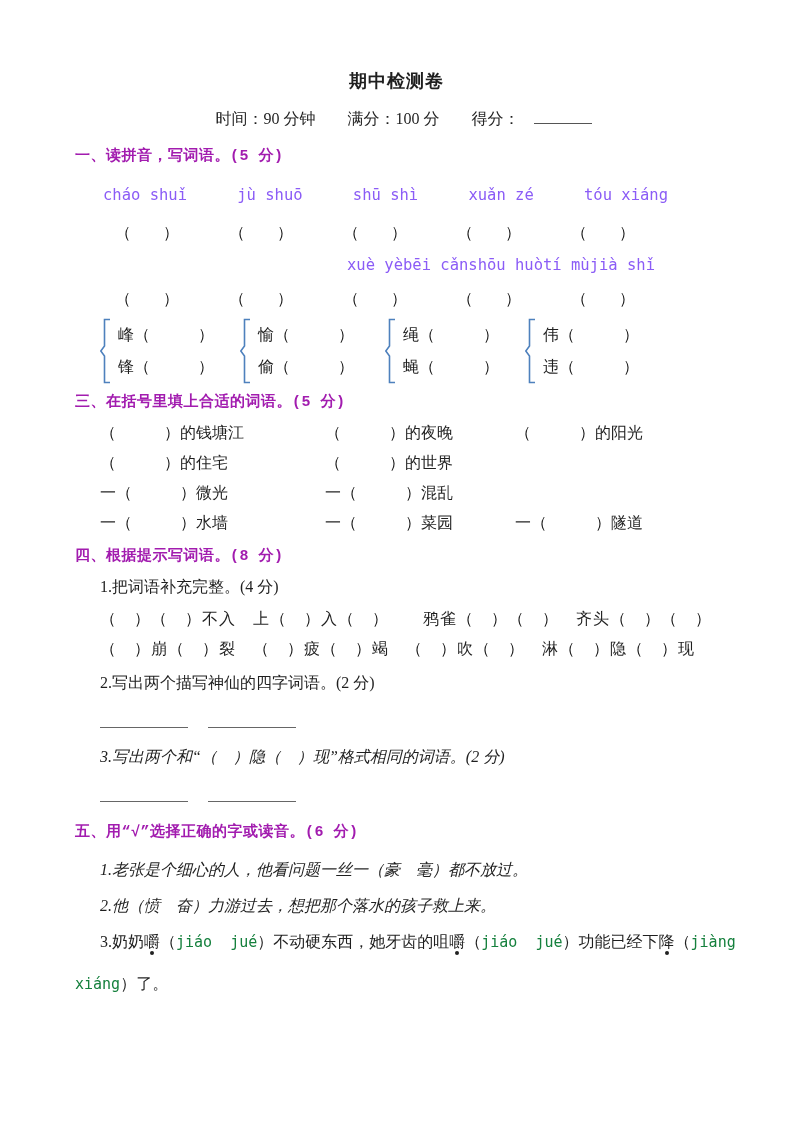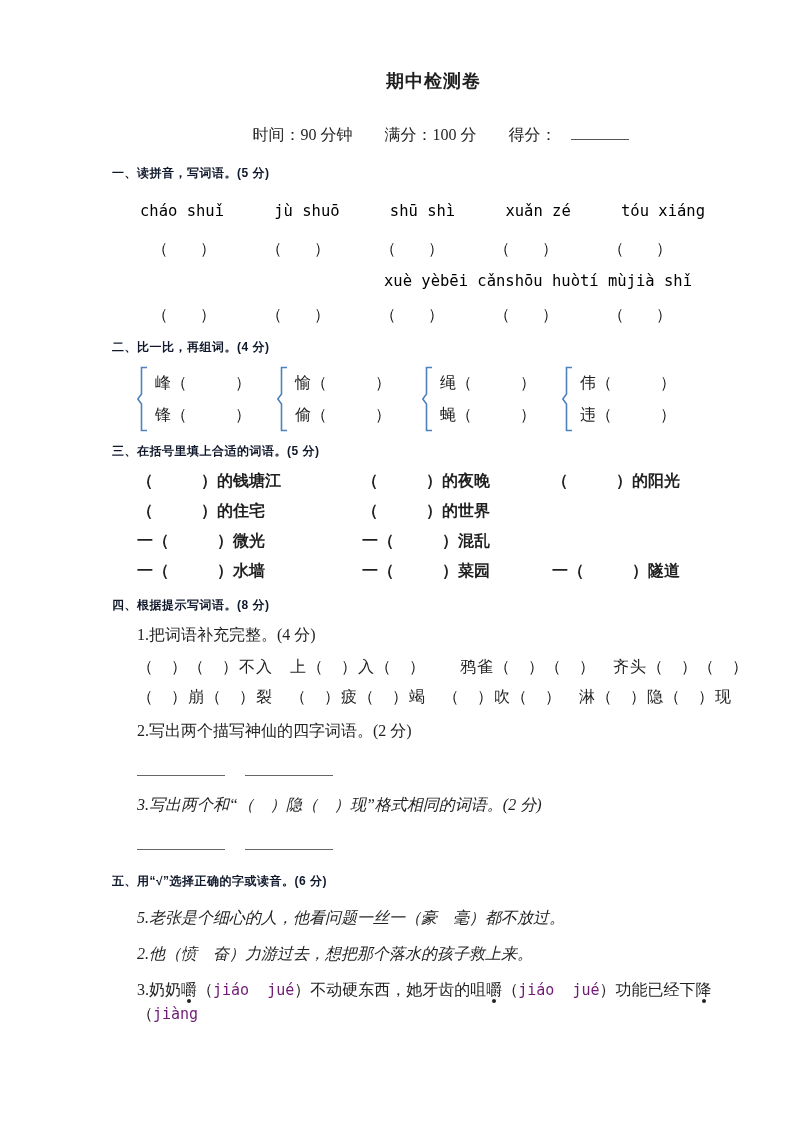--- a/index.html
+++ b/index.html
@@ -1,87 +1,87 @@
 <!DOCTYPE html>
 <html><head>
 <meta charset="utf-8">
 <style>
   html,body { margin:0; padding:0; background:#ffffff; }
   .page {
     position:relative;
     width:793px; height:1122px;
     box-sizing:border-box;
-    padding:70px 28px 0 112px;
+    padding:70px 28px 0 75px;
     background:#ffffff;
     font-family:"Liberation Serif","DejaVu Serif",serif;
     color:#1f1f1f;
     font-size:16px;
     line-height:22px;
     overflow:hidden;
   }
   .center-wrap { width:643px; }
   .paper-title {
     text-align:center;
     font-family:"Liberation Sans","DejaVu Sans",sans-serif;
     font-weight:bold; font-size:18px; letter-spacing:1px;
   }
-  .info-line { text-align:center; margin-top:32px; }
+  .info-line { text-align:center; margin-top:16px; }
   .info-line .seg { margin:0 14px; }
   .score-blank {
     display:inline-block; width:58px; height:12px;
     border-bottom:1.5px solid #555; vertical-align:baseline;
   }
   .sec-head {
-    color:#0f172a;
-    font-family:Liberation Sans, sans-serif;
-    font-weight:bold; font-size:12px;
+    color:#a21caf;
+    font-family:Liberation Mono, monospace;
+    font-weight:bold; font-size:15px;
     letter-spacing:0.5px;
   }.mt8{margin-top:8px}.mt10{margin-top:10px}
   .mt12{margin-top:12px}.mt14{margin-top:14px}.mt16{margin-top:16px}
   .mt18{margin-top:18px}.mt20{margin-top:20px}
   .indent { margin-left:25px; }
   .pre { white-space:pre;font-style:italic; }
 
   
   .pinyin-row {
     display:flex; justify-content:space-between;
     font-family:"DejaVu Sans Mono",monospace;
-    font-size:15.5px; color:#000000; white-space:pre;
+    font-size:15.5px; color:#8b5cf6; white-space:pre;
   }
   .pinyin-row.r1 { margin-left:28px; width:565px; margin-top:16px; }
   .pinyin-row.r2 { margin-left:35px; width:545px; margin-top:10px;justify-content:flex-end; }
   .paren-row {
     display:flex; justify-content:space-between;
     margin-left:40px; width:520px; white-space:pre;
   }
   .paren-row.p1 { margin-top:16px; }
   .paren-row.p2 { margin-top:12px; }
 
   
   .s2-row { display:flex; margin-top:8px; margin-left:25px; }
   .s2-group { display:flex; align-items:center; }
   .s2-group.g1{width:140px}.s2-group.g2{width:145px}.s2-group.g3{width:140px}
   .s2-col { display:flex; flex-direction:column; margin-left:7px; line-height:32px; white-space:pre; }
   .brace { flex:0 0 auto; }
 
   
-  .s3-row { display:flex; margin-left:25px; margin-top:8px; white-space:pre;font-weight:bold; }
+  .s3-row { display:flex; margin-left:25px; margin-top:8px; white-space:pre; }
   .s3-row .c1 { width:225px; } .s3-row .c2 { width:190px; }
 
   
   .fill-row { margin-left:25px; white-space:pre; letter-spacing:1px; }
   .blank-row { margin-left:25px; height:16px; }
   .ans-blank {
     display:inline-block; width:88px; height:12px;
     border-bottom:1.5px solid #666; margin-right:16px;
   }
 
   
   .s5-line { line-height:24px; }
-  .py { font-family:"DejaVu Sans Mono",monospace; font-size:15px; white-space:pre; color:#701a75; }
+  .py { font-family:"DejaVu Sans Mono",monospace; font-size:15px; white-space:pre; color:#15803d; }
   .emph { position:relative; }
   .emph::after {
     content:""; position:absolute; left:50%; bottom:-5px;
     width:4px; height:4px; border-radius:50%; background:#222;
     transform:translateX(-50%);
   }
 </style>
 </head>
 <body>
 
@@ -119,21 +119,20 @@
     <span>jià shǐ</span>
   </div>
   <div class="paren-row p2">
     <span>（　　）</span>
     <span>（　　）</span>
     <span>（　　）</span>
     <span>（　　）</span>
     <span>（　　）</span>
   </div>
 
-  <div class="sec-head mt10">二、比一比，再组词。(4 分)</div>
   <div class="s2-row">
     <div class="s2-group g1">
       <svg class="brace" width="11" height="66" viewBox="0 0 11 66">
           <path d="M10 1.5 H4.5 V28 L0.8 33 L4.5 38 V64.5 H10" fill="none" stroke="#4e81bd" stroke-width="1.6"></path>
         </svg>
       <div class="s2-col">
         <span>峰（　　　）</span>
         <span>锋（　　　）</span>
       </div>
     </div>
@@ -195,17 +194,18 @@
     <span class="ans-blank"></span>
     <span class="ans-blank"></span>
   </div>
   <div class="indent mt18 pre">3.写出两个和“（　）隐（　）现”格式相同的词语。(2 分)</div>
   <div class="blank-row mt18">
     <span class="ans-blank"></span>
     <span class="ans-blank"></span>
   </div>
 
   <div class="sec-head mt20">五、用“√”选择正确的字或读音。(6 分)</div>
-  <div class="indent mt14 s5-line pre">5.老张是个细心的人，他看问题一丝一（豪　毫）都不放过。</div>
+  <div class="indent mt14 s5-line pre">1.老张是个细心的人，他看问题一丝一（豪　毫）都不放过。</div>
   <div class="indent mt12 s5-line pre">2.他（愤　奋）力游过去，想把那个落水的孩子救上来。</div>
   <div class="indent mt12 s5-line"><span>3.奶奶</span><span class="emph">嚼</span><span>（</span><span class="py">jiáo  jué</span><span>）不动硬东西，她牙齿的咀</span><span class="emph">嚼</span><span>（</span><span class="py">jiáo  jué</span><span>）功能已经下</span><span class="emph">降</span><span>（</span><span class="py">jiàng</span></div>
+  <div class="mt18 s5-line"><span class="py">xiáng</span><span>）了。</span></div>
 
 </div>
 
 </body></html>

